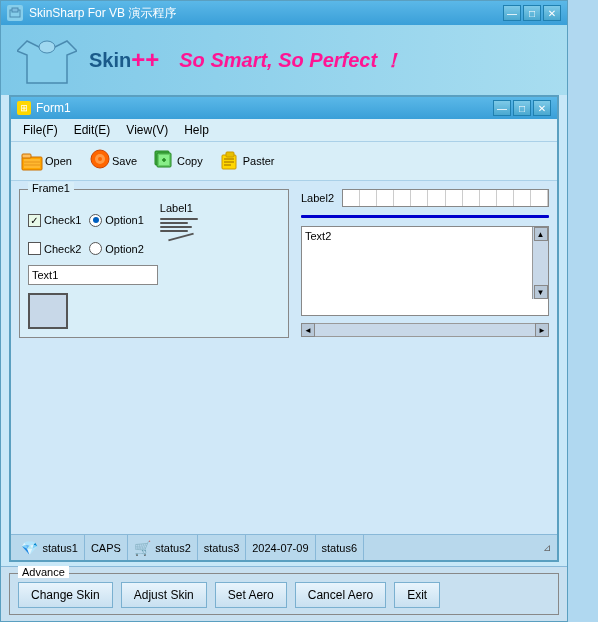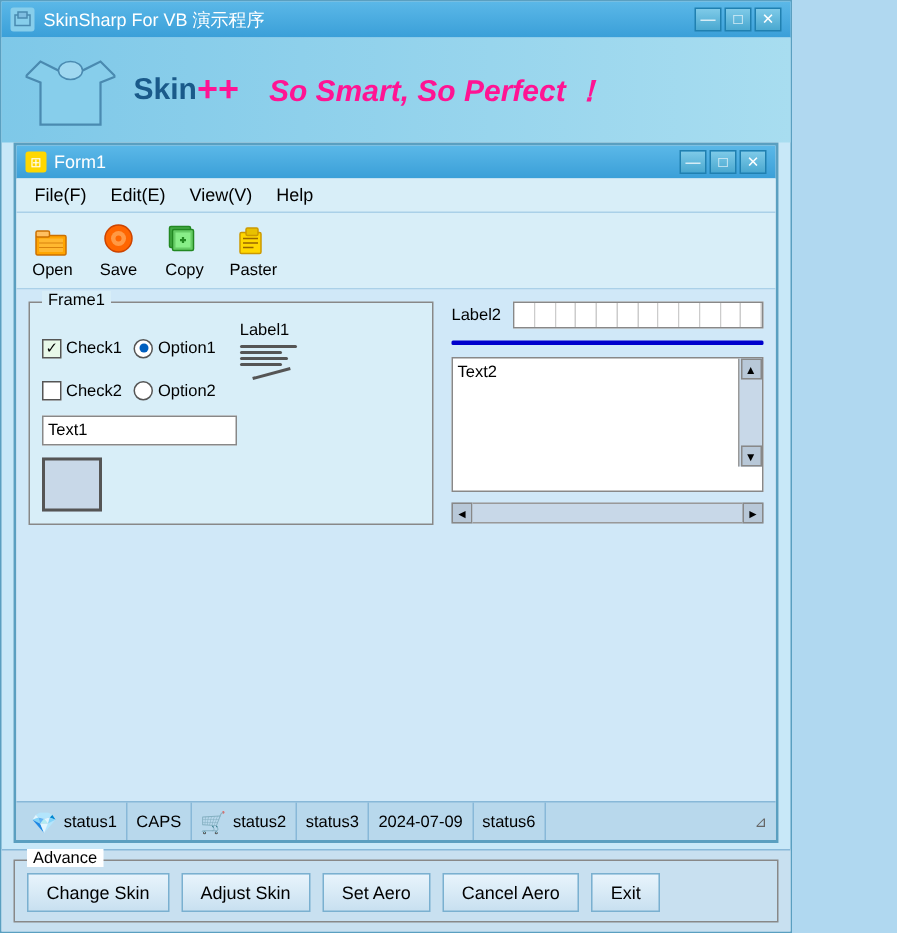--- a/index.html
+++ b/index.html
@@ -7,21 +7,21 @@
       background: #b0d8f0;
       font-family: 'MS Sans Serif', Arial, sans-serif;
       font-size: 12px;
       width: 598px;
       height: 622px;
       overflow: hidden;
     }
 
     
     .outer-window {
-      width: 528px;
+      width: 568px;
       height: 622px;
       background: #c8e8f8;
       border: 1px solid #5a9fc0;
       display: flex;
       flex-direction: column;
     }
 
     .outer-titlebar {
       background: linear-gradient(to bottom, #5bb8e8, #3a9fd8);
       color: white;
@@ -150,21 +150,20 @@
       background: #d8eef8;
       border-bottom: 1px solid #aad0e8;
       padding: 4px 6px;
       display: flex;
       gap: 8px;
       align-items: flex-start;
     }
 
     .toolbar-btn {
       display: flex;
-      flex-direction: column;
       align-items: center;
       cursor: pointer;
       padding: 2px 4px;
       font-size: 11px;
       min-width: 36px;
     }
 
     .toolbar-icon {
       width: 24px;
       height: 24px;

